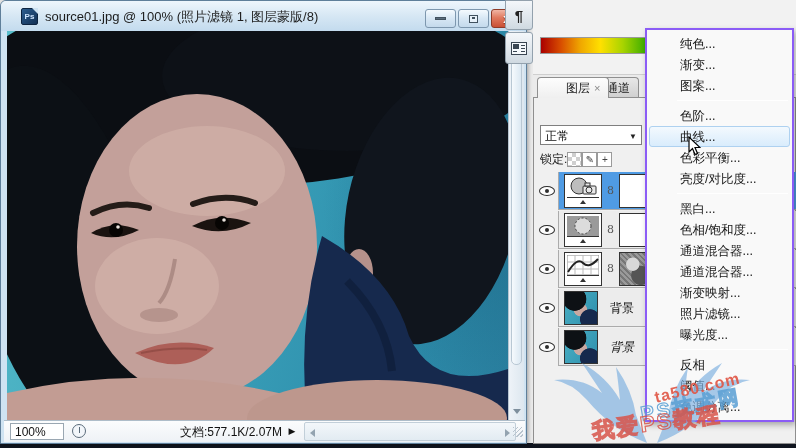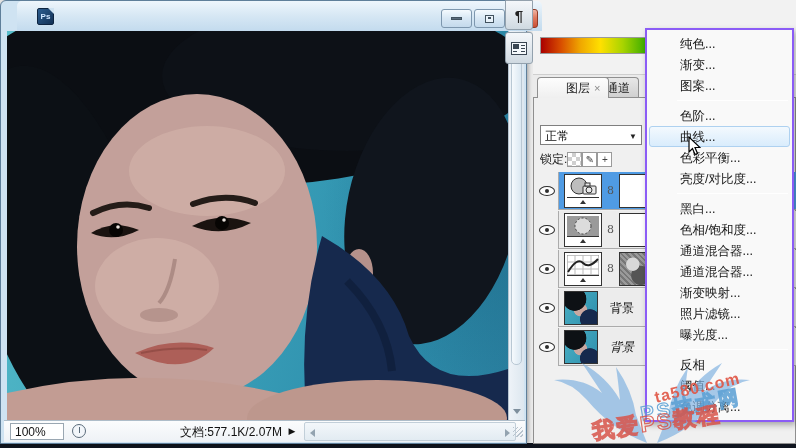--- a/index.html
+++ b/index.html
@@ -5,21 +5,21 @@
   * { margin:0; padding:0; box-sizing:border-box; }
   html,body { background:#555; }
   body { font-family:"Liberation Sans","DejaVu Sans",sans-serif; }
   #stage { position:relative; width:796px; height:448px; background:#e9e9e9; overflow:hidden;
            font-family:"Liberation Sans","DejaVu Sans",sans-serif; }
   .abs { position:absolute; }
 
   
   .doc-window { left:0; top:0; width:527px; height:444px; border:1px solid #5f7f9a;
     border-radius:6px 6px 0 0; background:#cfe3f2; box-shadow:1px 1px 4px rgba(0,0,0,.35); z-index:3; }
-  .titlebar { left:16px; top:0; width:525px; height:30px; border-radius:5px 5px 0 0;
+  .titlebar { left:0; top:0; width:525px; height:30px; border-radius:5px 5px 0 0;
     background:linear-gradient(#eef6fc,#d6e7f4 50%,#c3dbee); }
   .ps-icon { left:20px; top:7px; width:17px; height:17px; background:linear-gradient(135deg,#2c5d8f,#123055);
     border:1px solid #0d2440; border-radius:2px; color:#cfe6ff; font-size:8px; font-weight:bold;
     display:flex; align-items:center; justify-content:center; }
   .ps-icon::after { content:""; position:absolute; right:-1px; top:-1px; border-style:solid;
     border-width:0 6px 6px 0; border-color:transparent #cfe3f2 transparent transparent; }
   .title-text { left:44px; top:7px; font-size:13px; color:#1d1d1d; white-space:nowrap; }
   .winbtn { top:8px; width:31px; height:19px; border:1px solid #7d97ae; border-radius:3px;
     background:linear-gradient(#f4fafe,#d7e7f4 50%,#c4daec); display:flex; align-items:center; justify-content:center; }
   .winbtn .glyph-bar { width:11px; height:3px; background:#5a6c7c; border:1px solid #41525f; }
@@ -155,20 +155,21 @@
 <body>
 
 <div id="stage">
 
   <div class="abs right-bg"></div>
   <div class="abs bottom-strip"></div>
 
   <div class="abs doc-window">
     <div class="abs titlebar">
       <div class="abs ps-icon">Ps</div>
+      <div class="abs title-text">source01.jpg @ 100% (照片滤镜 1, 图层蒙版/8)</div>
       <div class="abs winbtn" style="left:424px;">
         <span class="glyph-bar"></span>
       </div>
       <div class="abs winbtn" style="left:457px;">
         <span class="glyph-box"></span>
       </div>
       <div class="abs winbtn btn-close" style="left:490px;">
         <span>x</span>
       </div>
     </div>

